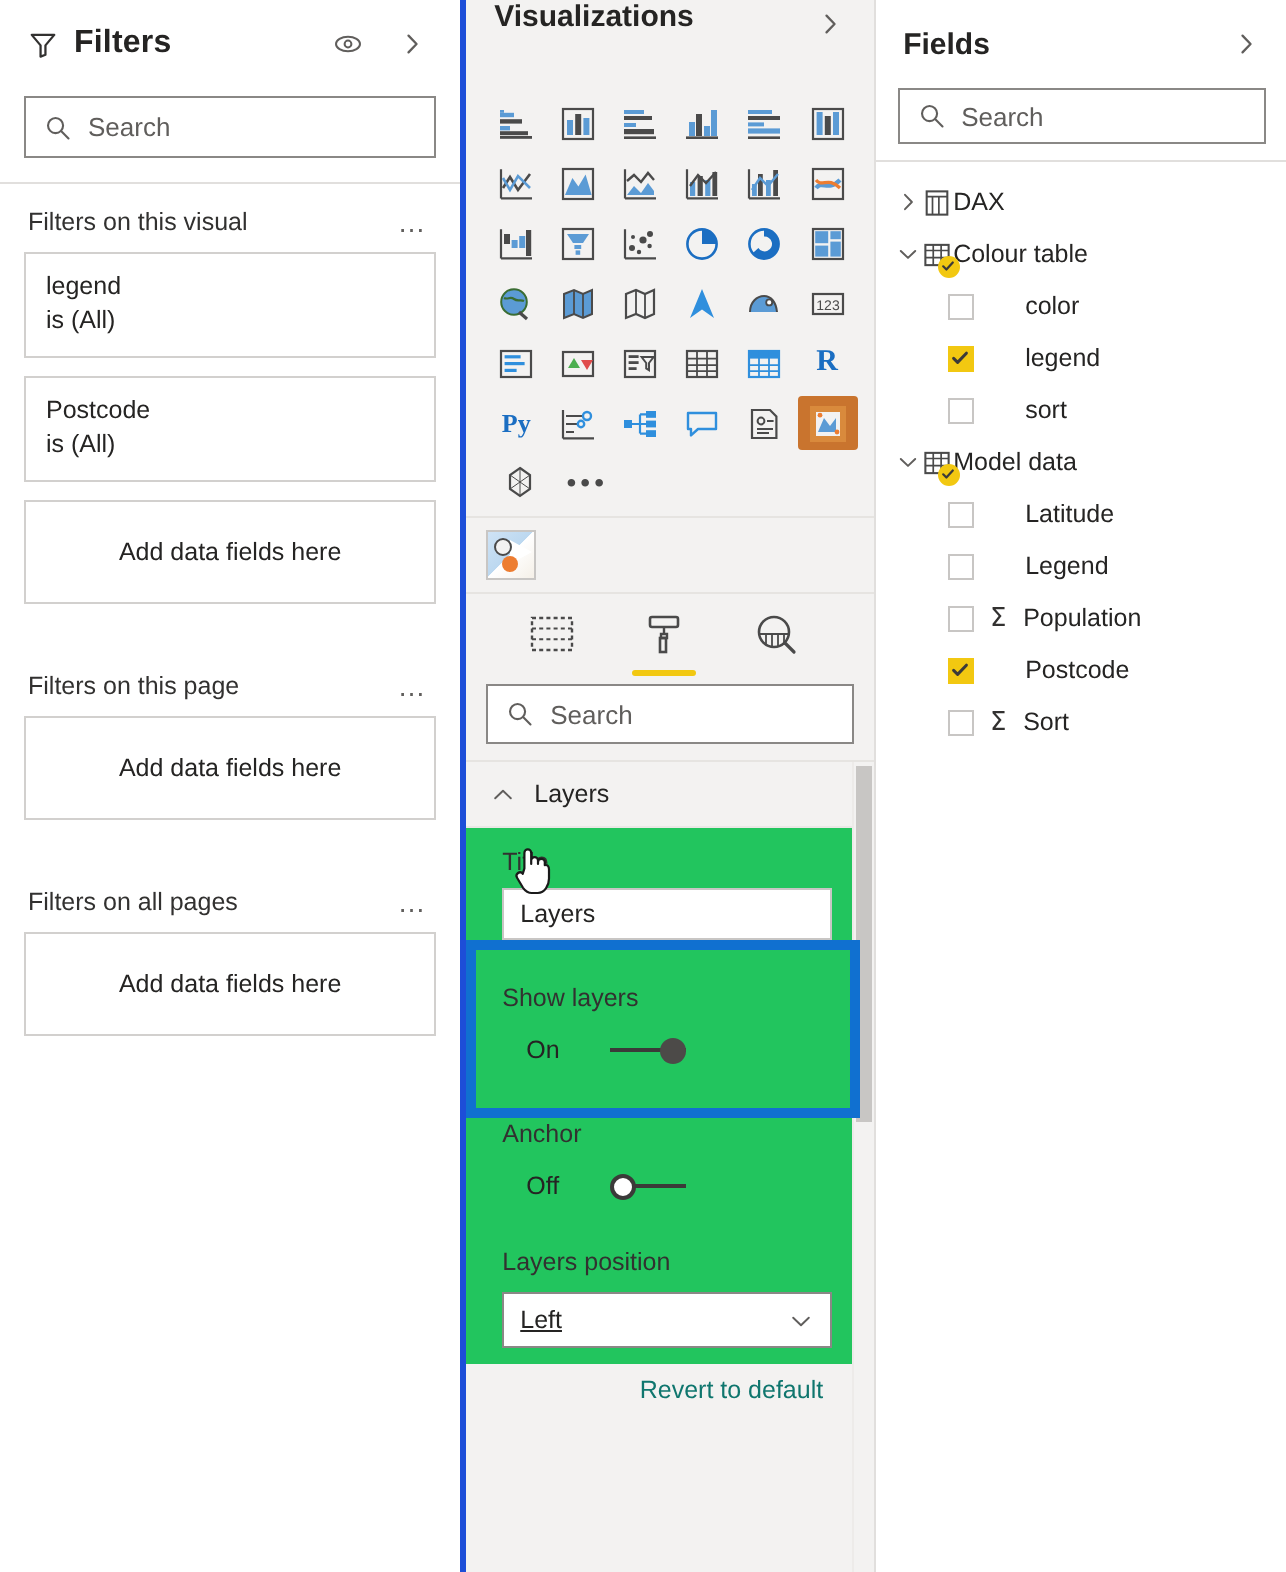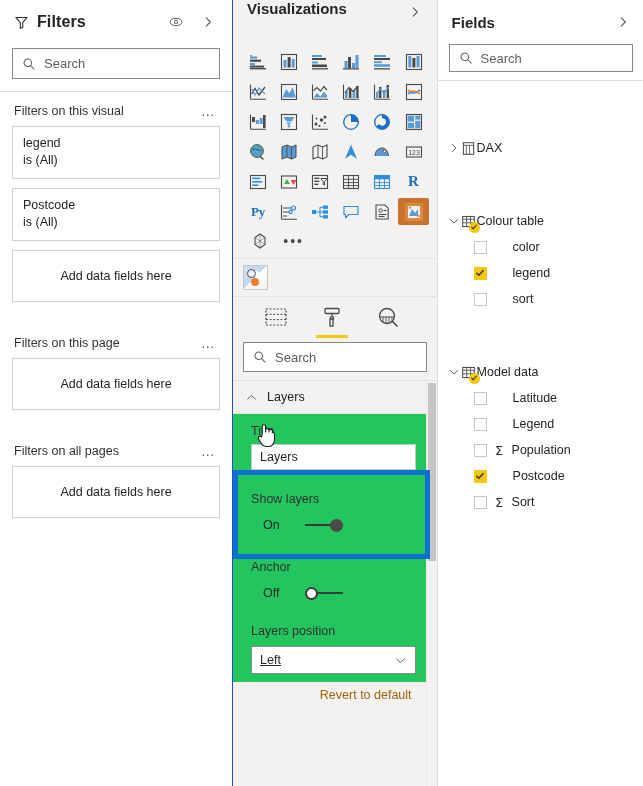--- a/index.html
+++ b/index.html
@@ -12,21 +12,21 @@
     font-size: 12px;
     color: #252423;
     -webkit-font-smoothing: antialiased;
   }
   .app { position: relative; width: 643px; height: 786px; display: flex; }
 
   
   .filters-pane {
     width: 236px; height: 786px;
     background: #ffffff;
-    border-right: 1px solid #1d4ed8;
+    border-right: 3px solid #1d4ed8;
     display: flex; flex-direction: column;
     position: relative;
   }
   .filters-header {
     height: 44px; display: flex; align-items: center;
     padding: 0 12px 0 14px; gap: 8px;
   }
   .filters-title {
     font-size: 16px; font-weight: 600; color: #252423;
     letter-spacing: .1px; flex: 0 0 auto;
@@ -186,21 +186,21 @@
   }
   .toggle .knob {
     position: absolute; width: 13px; height: 13px; border-radius: 50%;
   }
   .toggle.on .knob { right: 0; background: #4c4a48; }
   .toggle.off .knob { left: 0; background: #ffffff; border: 2px solid #3b3a39; }
   .toggle.off .track { left: 8px; }
 
   .revert-row { padding: 6px 14px 14px 10px; text-align: right; }
   .revert-link {
-    font-size: 12.5px; color: #a16207; cursor: pointer;
+    font-size: 12.5px; color: #0f766e; cursor: pointer;
   }
 
   
   .hl-box {
     position: absolute; left: 0px; top: 89px; width: 197px; height: 89px;
     border: 5px solid #1070d0; pointer-events: none; z-index: 5;
   }
 
   
   .fmt-sb-track {
@@ -224,21 +224,21 @@
   .fields-title { font-size: 15px; font-weight: 600; color: #252423; flex: 0 0 auto; }
   .fld-search-wrap { padding: 0 10px 8px 11px; }
   .fld-search {
     height: 28px; border: 1px solid #8a8886; background: #fff;
     display: flex; align-items: center; gap: 8px; padding: 0 9px;
   }
   .fld-search span.ph { color: #605e5c; font-size: 13px; }
   .fields-list { padding-top: 7px; }
   .tbl-row {
     display: flex; align-items: center; gap: 0;
-    height: 26px; padding-left: 10px; cursor: pointer; margin-top: 47px;
+    height: 26px; padding-left: 10px; cursor: pointer;
   }
   .tbl-name { font-size: 12.5px; color: #252423; }
   .tbl-icon { position: relative; width: 17px; height: 17px; display: flex; align-items: center; justify-content: center; }
   .tbl-badge {
     position: absolute; right: -3px; bottom: -3px;
     width: 11px; height: 11px; border-radius: 50%;
     background: #f2c811; display: flex; align-items: center; justify-content: center;
   }
   .fld-row {
     display: flex; align-items: center; height: 26px;

